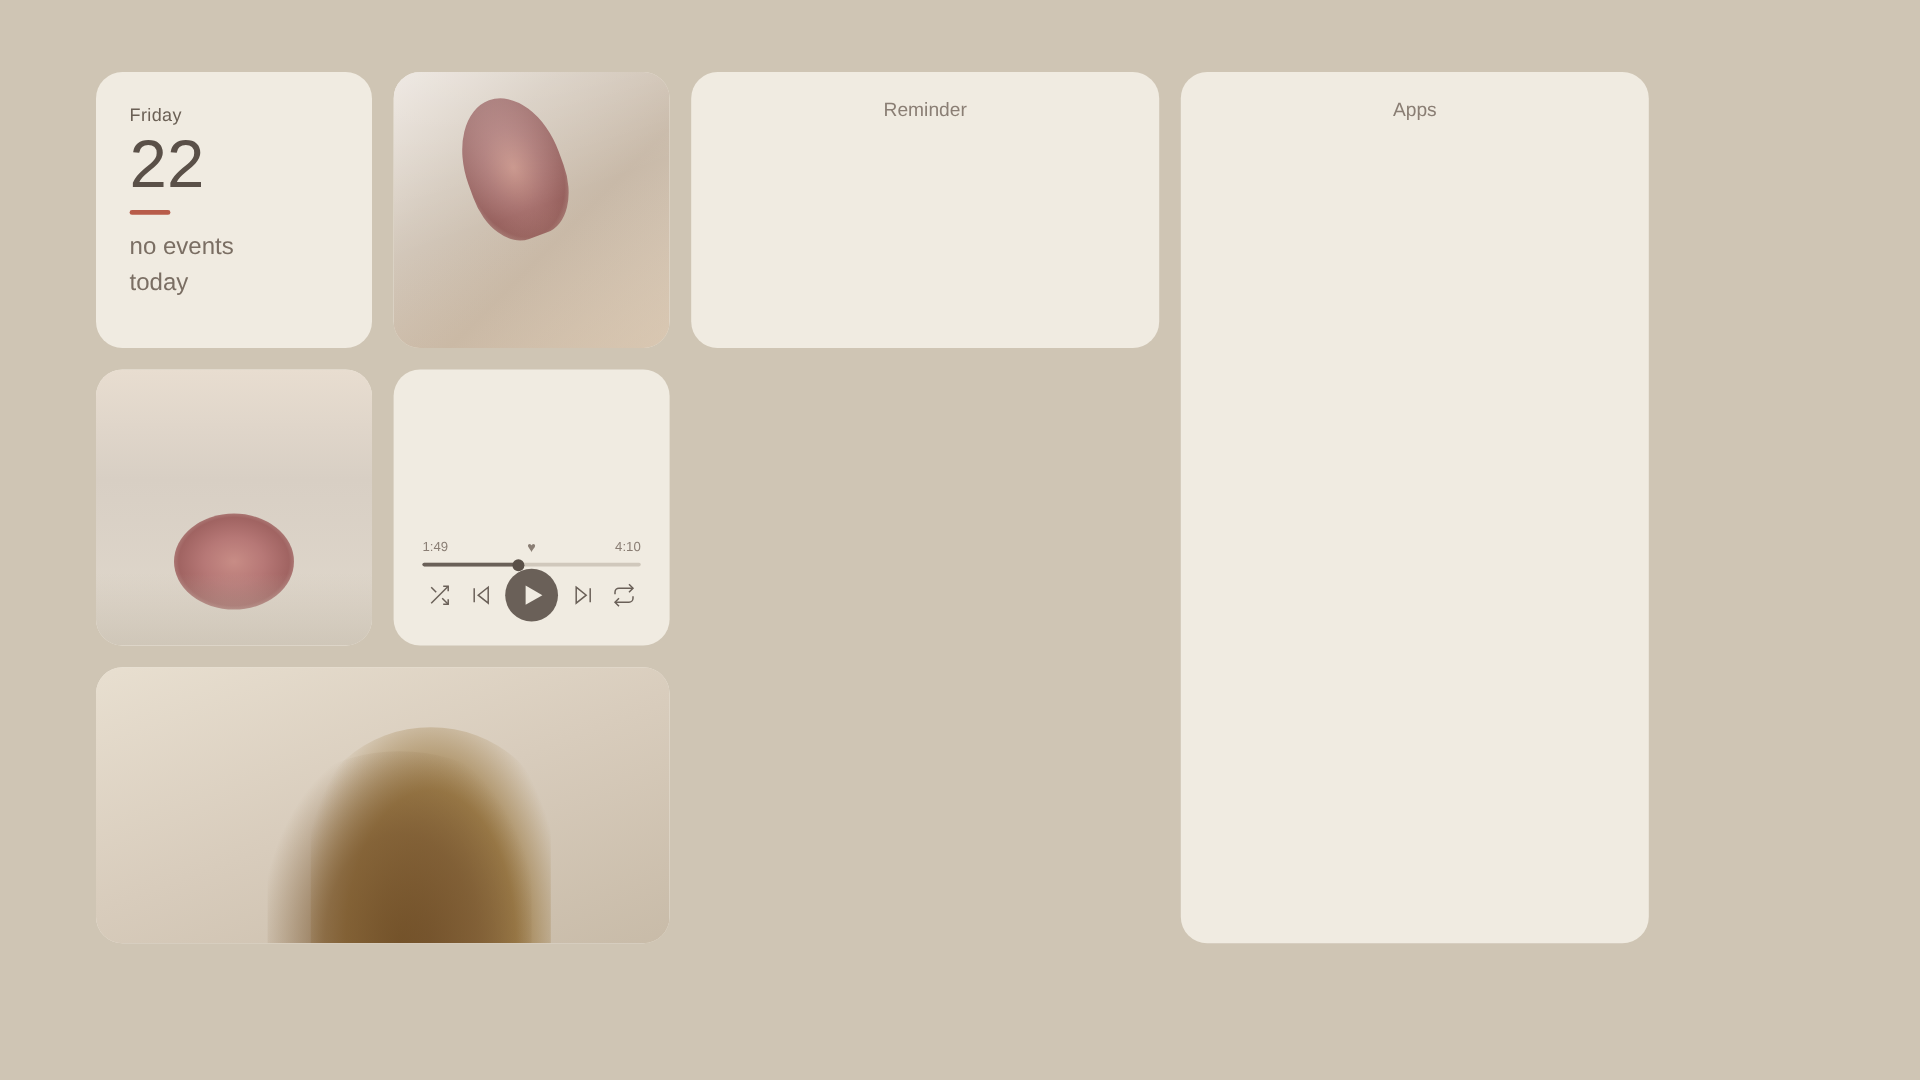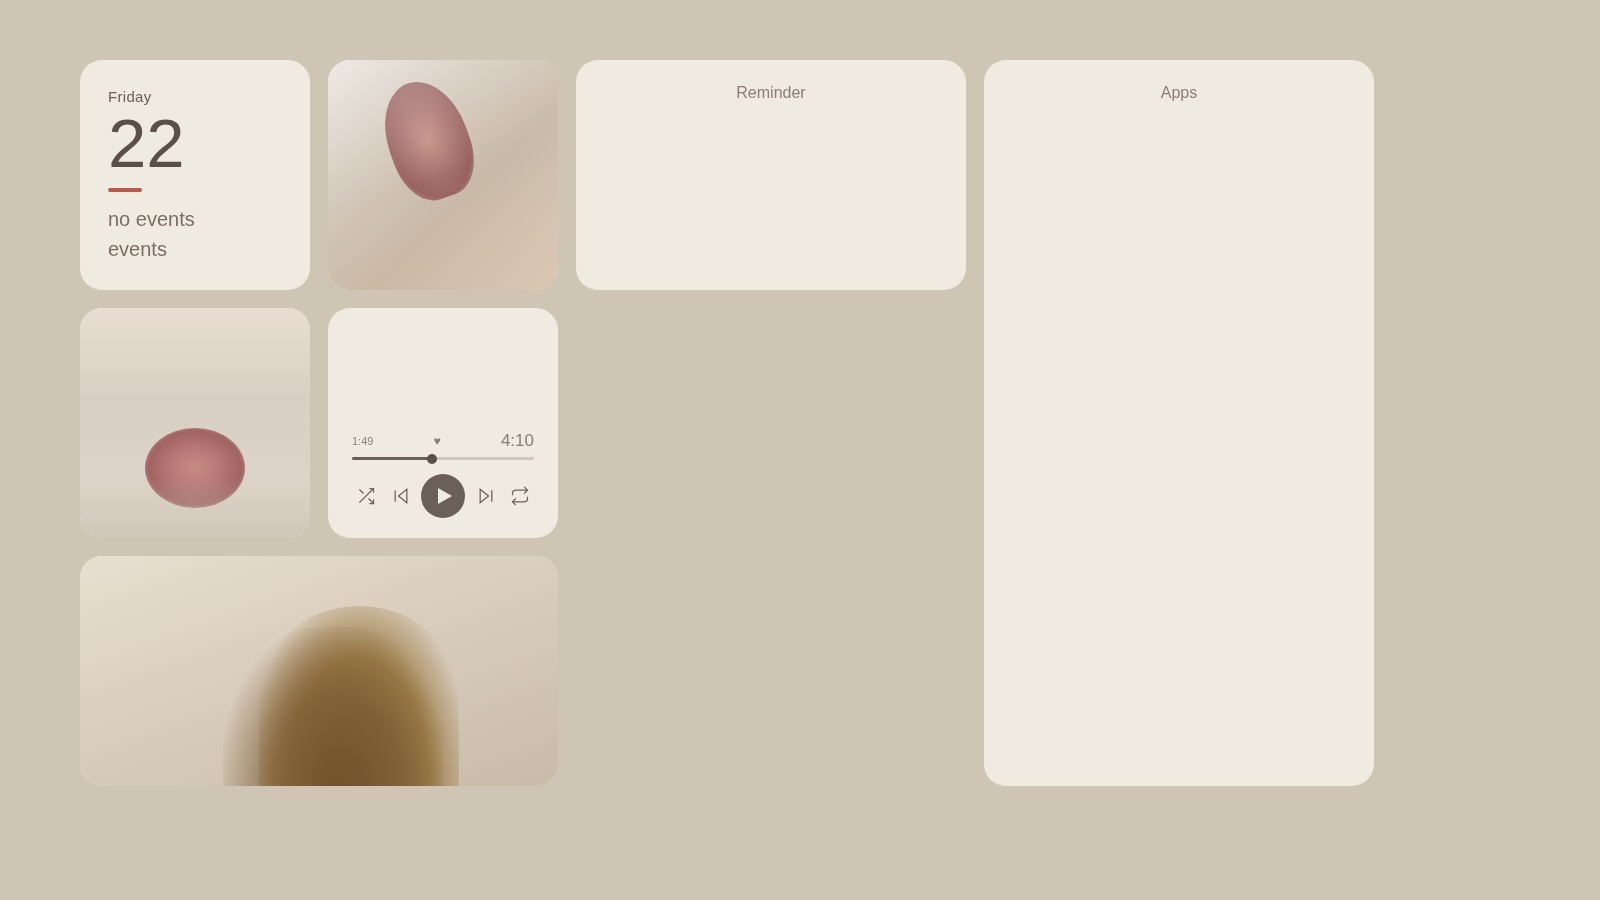--- a/index.html
+++ b/index.html
@@ -41,21 +41,21 @@
     }
 
     .calendar-day {
       font-size: 15px;
       color: #6b6055;
       font-weight: 400;
       letter-spacing: 0.02em;
     }
 
     .calendar-date {
-      font-size: 69px;
+      font-size: 56px;
       font-weight: 200;
       color: #5a5048;
       line-height: 1;
       margin-top: 4px;
     }
 
     .calendar-divider {
       width: 34px;
       height: 4px;
       background-color: #b85c4a;
@@ -181,37 +181,37 @@
     .music-widget {
       grid-column: 2;
       grid-row: 2;
       padding: 20px 24px;
       display: flex;
       flex-direction: column;
       justify-content: flex-end;
     }
 
     .progress-bar-container {
-      margin-bottom: 14px;
+      margin-bottom: 2px;
     }
 
     .progress-times {
       display: flex;
       justify-content: space-between;
       align-items: center;
       margin-bottom: 6px;
     }
 
     .time-current {
       font-size: 11px;
       color: #8a7e74;
     }
 
     .time-total {
-      font-size: 17px;
+      font-size: 11px;
       color: #8a7e74;
     }
 
     .heart-icon {
       color: #8a7e74;
       font-size: 12px;
     }
 
     .progress-track {
       width: 100%;
@@ -337,21 +337,21 @@
 <body>
 
 <div class="dashboard">
 
   <div class="widget calendar-widget">
     <span class="calendar-day">Friday</span>
     <span class="calendar-date">22</span>
     <div class="calendar-divider"></div>
     <div class="calendar-events">
       <span>no events</span><br>
-      <span>events</span>
+      <span>today</span>
     </div>
   </div>
 
   <div class="widget photo-widget-top-right">
     <div class="photo-placeholder photo-flower-1"></div>
   </div>
 
   <div class="widget apps-widget">
     <span class="apps-title">Apps</span>
   </div>

